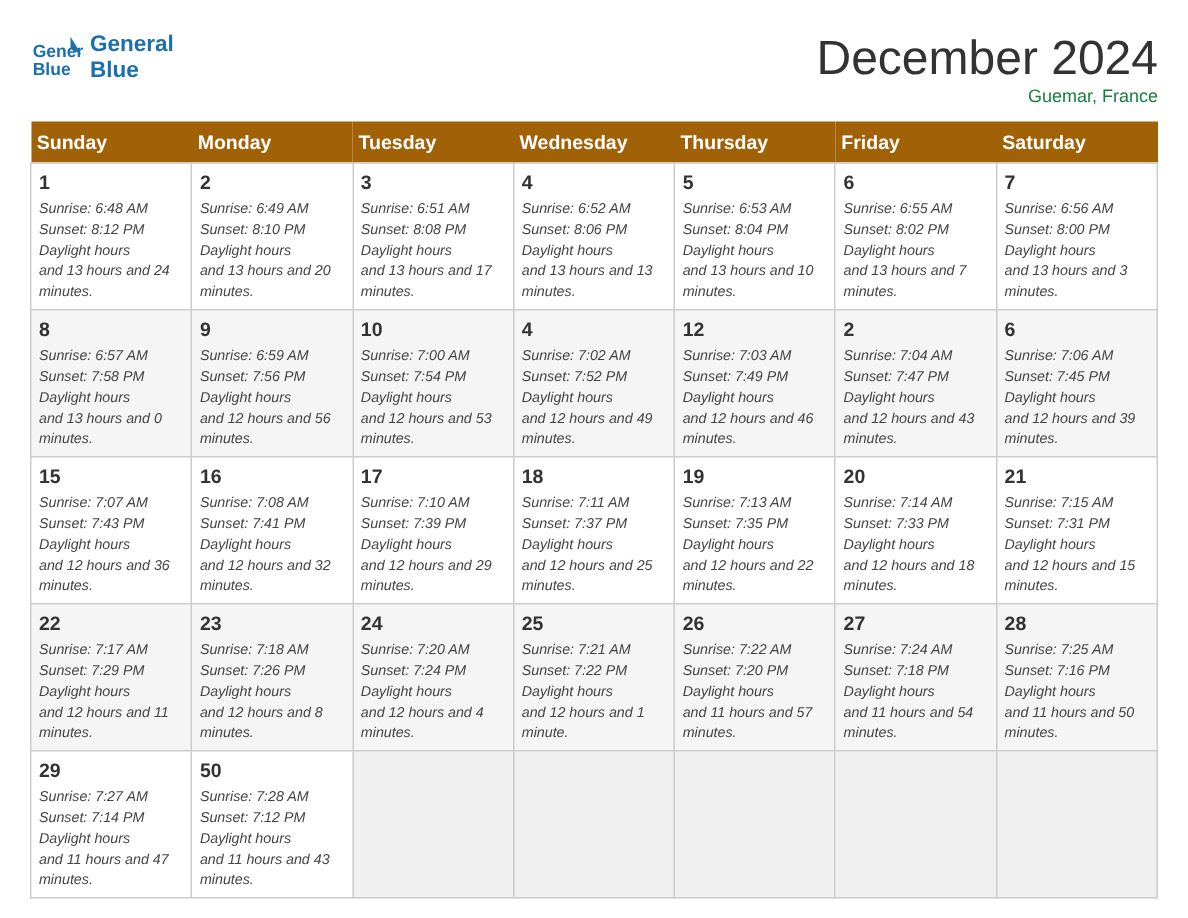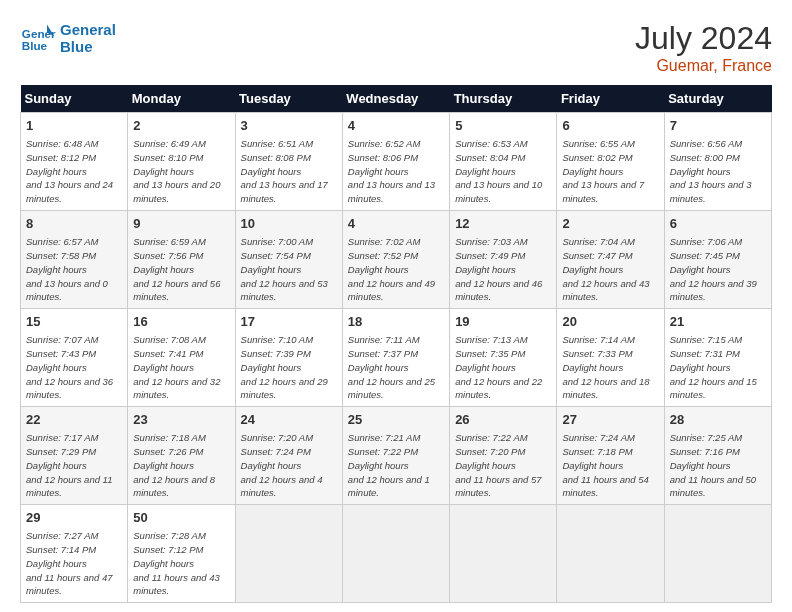--- a/index.html
+++ b/index.html
@@ -27,31 +27,31 @@
     }
     .title-block {
       text-align: right;
     }
     .month-title {
       font-size: 32px;
       font-weight: normal;
       color: #333;
     }
     .location {
-      font-size: 16px;
-      color: #c2410c;
+      font-size: 12px;
+      color: #15803d;
       text-align: right;
     }
     table {
       width: 100%;
       border-collapse: collapse;
       font-size: 10.5px;
     }
     thead tr th {
-      background: #0f172a;
+      background: #a16207;
       color: #fff;
       padding: 6px 4px;
       text-align: left;
       font-size: 13px;
       font-weight: bold;
     }
     tbody tr td {
       border: 1px solid #ccc;
       vertical-align: top;
       padding: 4px 5px;
@@ -91,21 +91,21 @@
       <text x="2" y="20" font-size="13" font-weight="bold" fill="#1a6faf">General</text>
       <text x="2" y="33" font-size="13" font-weight="bold" fill="#1a6faf">Blue</text>
       <polygon points="30,5 38,18 30,14" fill="#1a6faf"></polygon>
     </svg>
     <div>
       <div style="font-size:15px;font-weight:bold;color:#1a6faf;">General</div>
       <div style="font-size:15px;font-weight:bold;color:#1a6faf;">Blue</div>
     </div>
   </div>
   <div class="title-block">
-    <div class="month-title">July 2024</div>
+    <div class="month-title">December 2024</div>
     <div class="location">Guemar, France</div>
   </div>
 </div>
 
 <table>
   <thead>
     <tr>
     <th>Sunday</th>
         <th>Monday</th>
         <th>Tuesday</th>

